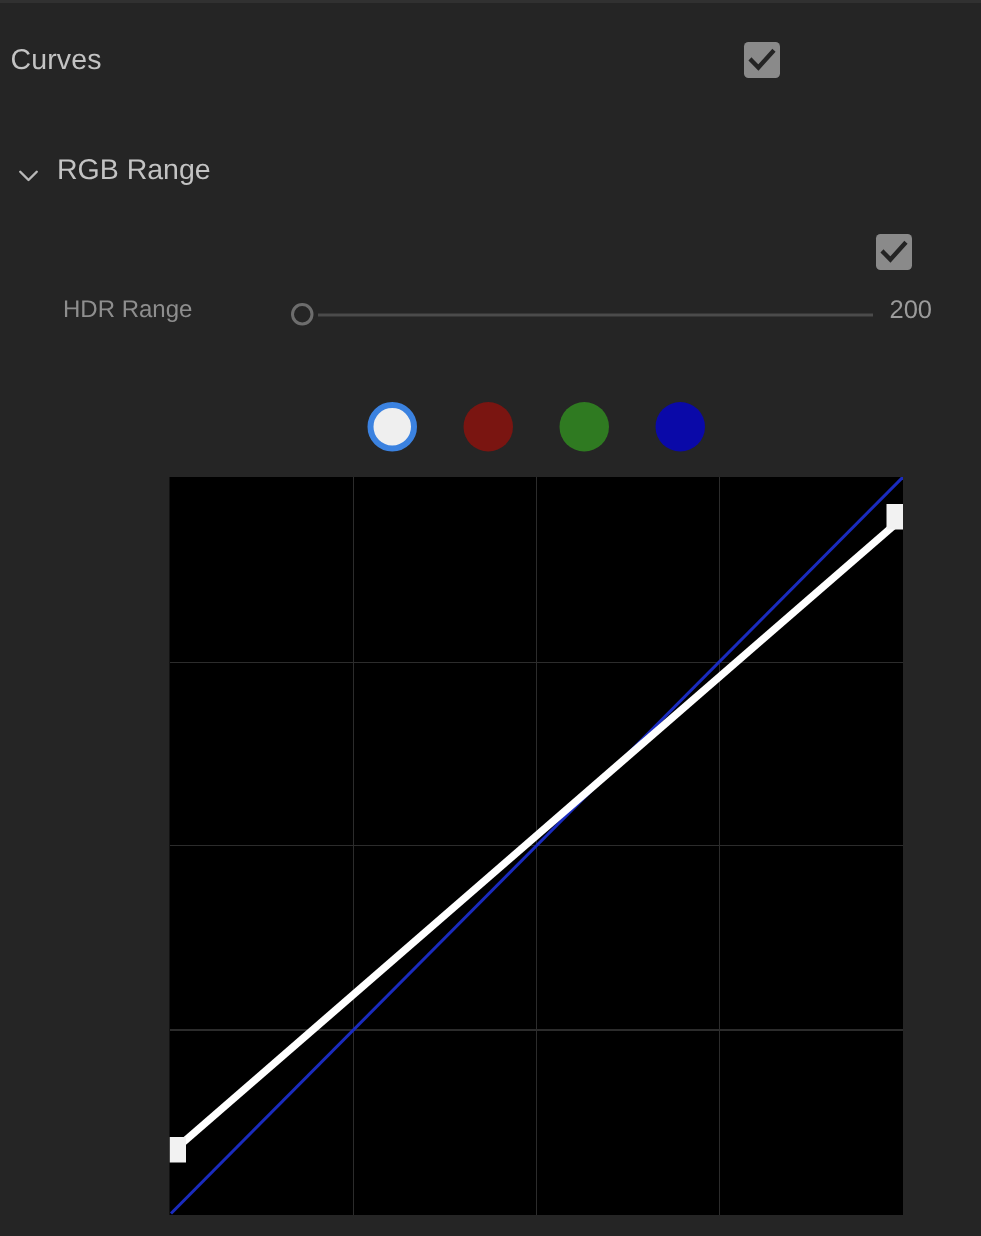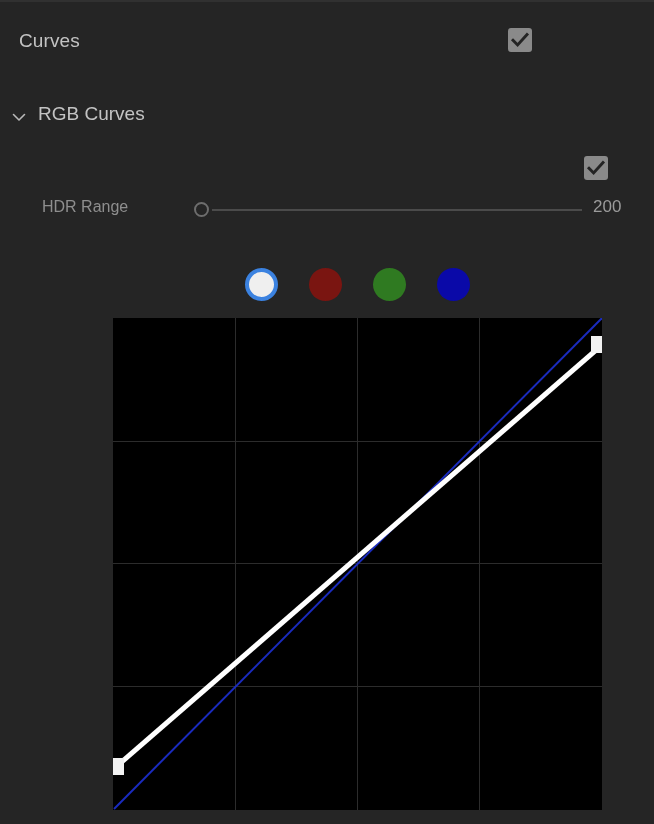--- a/index.html
+++ b/index.html
@@ -21,21 +21,21 @@
   .top-rule {
     position: absolute;
     left: 0; top: 0;
     width: 654px; height: 2px;
     background: #313131;
   }
 
   
   .panel-header {
     position: absolute;
-    left: 12px; top: 2px;
+    left: 0; top: 2px;
     width: 530px; height: 70px;
   }
   .panel-title {
     position: absolute;
     left: 7px; top: 29px;
     font-size: 19px;
     letter-spacing: .1px;
     color: #c3c3c3;
     line-height: 1;
     white-space: nowrap;
@@ -156,21 +156,21 @@
     </svg>
   </div>
 </div>
 
 <div class="section-row">
   <span class="chevron">
     <svg width="18" height="18" viewBox="0 0 18 18">
       <path d="M3.5 6.5 L9 12 L14.5 6.5" stroke="#b9b9b9" stroke-width="1.6" fill="none" stroke-linecap="round" stroke-linejoin="round"></path>
     </svg>
   </span>
-  <span class="section-label">RGB Curves</span>
+  <span class="section-label">RGB Range</span>
 </div>
 
 <div class="checkbox cb-section">
   <svg width="24" height="24" viewBox="0 0 24 24">
     <path d="M5 12.3 L9.6 17 L19 6.6" stroke="#242424" stroke-width="2.9" fill="none" stroke-linecap="square" stroke-linejoin="miter"></path>
   </svg>
 </div>
 
 <div class="slider-row">
   <span class="slider-label">HDR Range</span>

